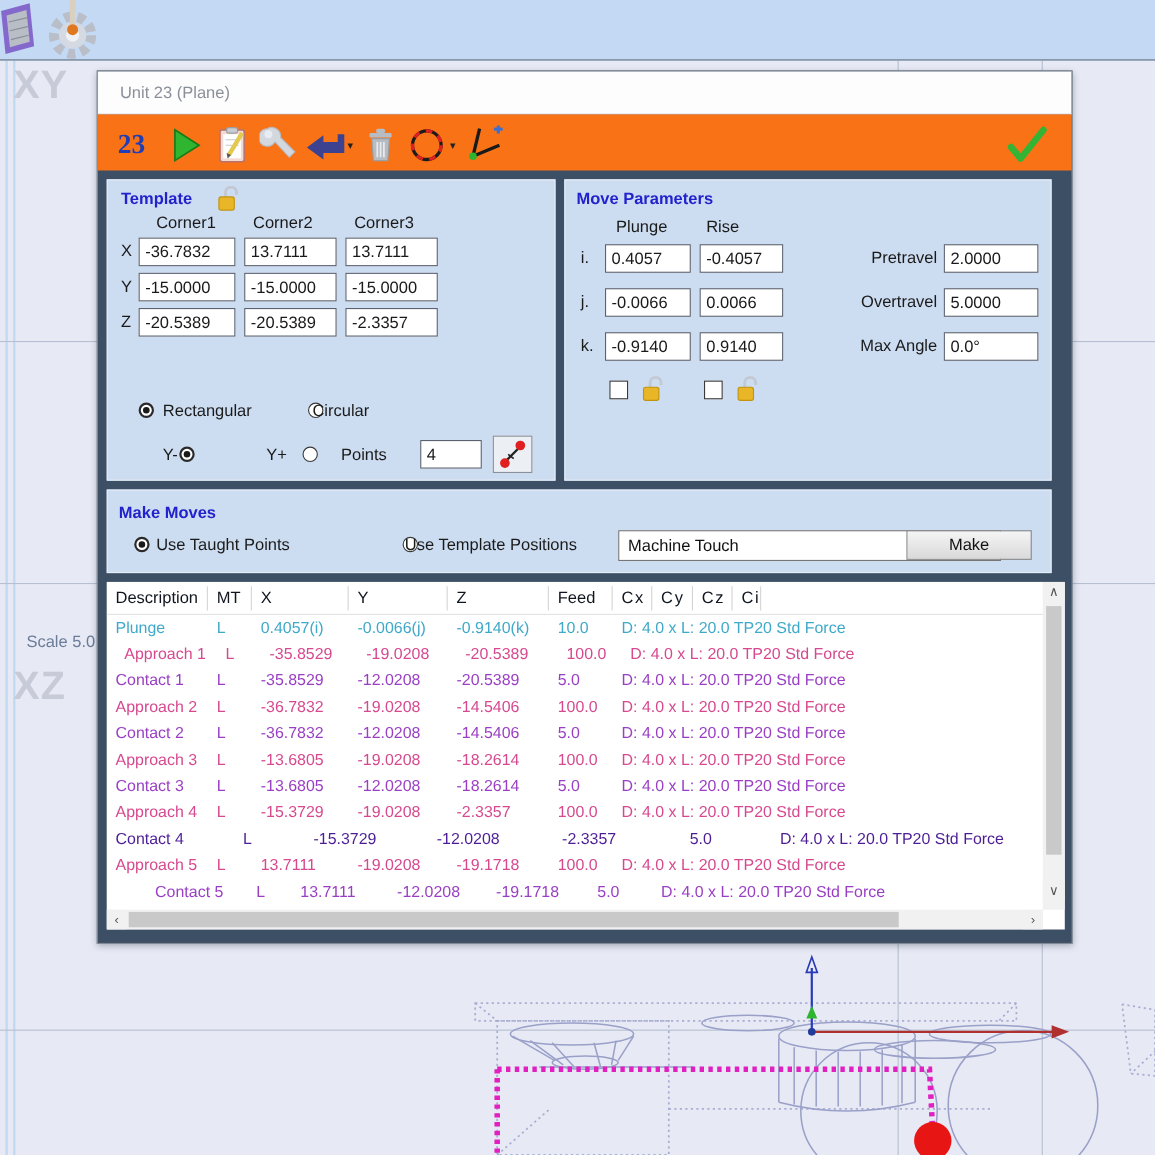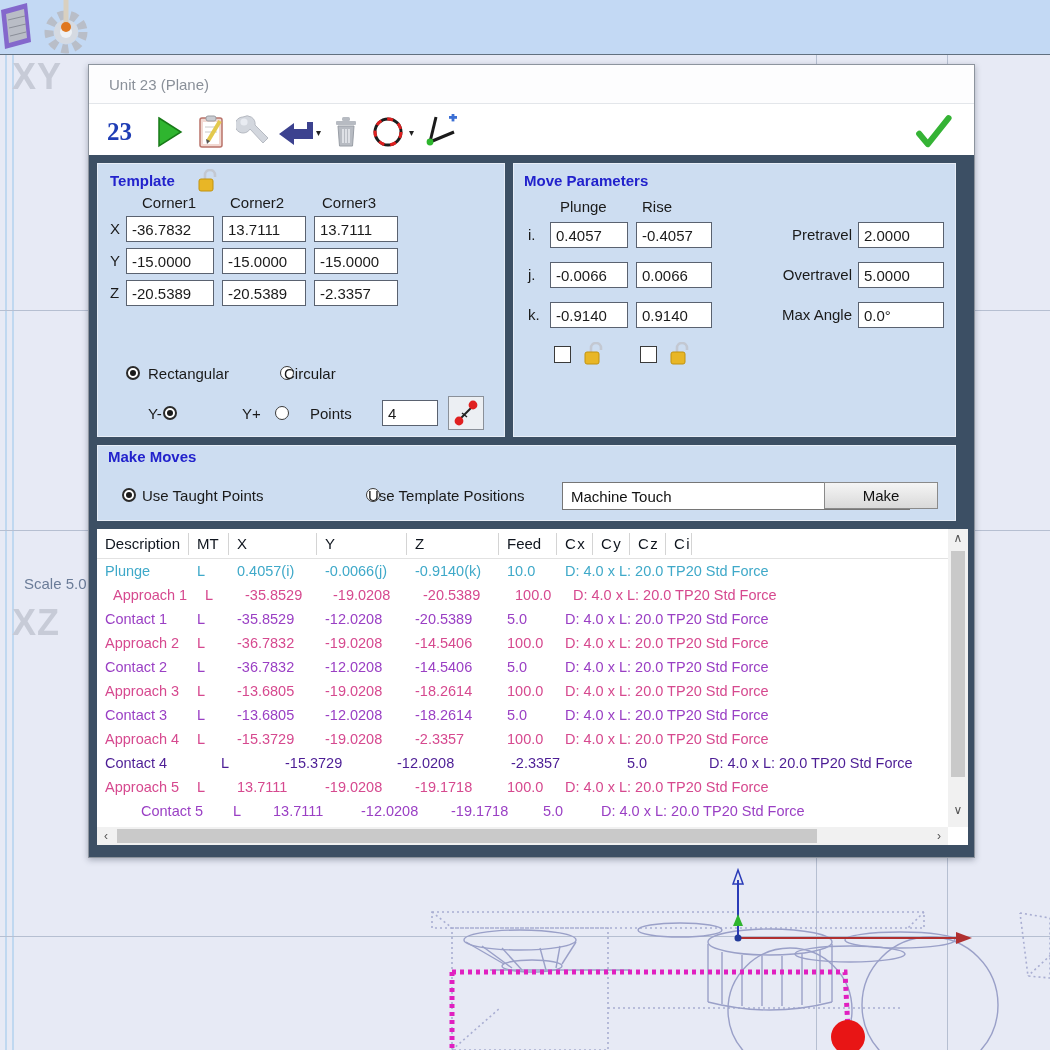--- a/index.html
+++ b/index.html
@@ -10,21 +10,21 @@
   
   .top-strip{left:0;top:0;width:1050px;height:55px;background:#c3d9f4;border-bottom:1px solid #61707f}
   .bg-vline{width:2px;background:#c0d8f0}
   .bg-gline{background:#b6bfd1}
   .view-label{color:#c7cbd7;font-weight:bold;font-size:36px;letter-spacing:1px}
   .scale-label{color:#6b7c98;font-size:15px}
 
   
   .dialog{left:88px;top:64px;width:887px;height:794px;background:#3c4f64;border:1px solid #8d949e;box-shadow:0 2px 6px rgba(40,50,70,.35)}
   .titlebar{left:0;top:0;width:100%;height:39px;background:#fdfdfe;border-bottom:1px solid #e3e6ea;color:#8a9099;font-size:15px;line-height:39px;padding-left:20px}
-  .toolbar{left:0;top:39px;width:100%;height:56px;background:#ffffff;display:flex;align-items:center;padding:4px 14px}
+  .toolbar{left:0;top:39px;width:100%;height:56px;background:#f97316;display:flex;align-items:center;padding:4px 14px}
   .unit-num{font-family:"Liberation Serif",serif;font-weight:bold;font-size:25px;color:#1f3db5;margin:0 18px 0 4px}
   .tbi{display:inline-flex;align-items:center;justify-content:center;width:38px;height:38px;margin-right:4px}
   .caret{font-size:10px;color:#222;margin:0 6px 0 -2px}
   .dlg-body{left:0;top:90px;width:885px;height:702px;background:#3c4f64}
 
   .panel{background:#cdddf1;border:1px solid #e6edf7}
   .sec-title{color:#2222cc;font-weight:bold;font-size:15px}
   .field{background:#fff;border:1px solid #5a6270;font:15px "Liberation Sans",sans-serif;color:#1a1a1a;padding:1px 5px;width:100%;height:26px}
   .lbl{font-size:15px;color:#1a1a1a}
   .colhdr{font-size:15px;color:#1a1a1a}
@@ -278,21 +278,21 @@
 
       <div class="abs lbl" style="left:240px;top:62px;width:98px;text-align:right">Pretravel</div>
       <input class="abs field" style="left: 344px; top: 58px; width: 86px;" readonly="" value="2.0000">
       <div class="abs lbl" style="left:240px;top:102px;width:98px;text-align:right">Overtravel</div>
       <input class="abs field" style="left: 344px; top: 98px; width: 86px;" readonly="" value="5.0000">
       <div class="abs lbl" style="left:240px;top:142px;width:98px;text-align:right">Max Angle</div>
       <input class="abs field" style="left: 344px; top: 138px; width: 86px;" readonly="" value="0.0°">
     </div>
 
     <div class="abs panel" style="left:8px;top:290px;width:859px;height:76px">
-      <div class="abs sec-title" style="left:10px;top:2px">Make Moves</div>
+      <div class="abs sec-title" style="left:10px;top:12px">Make Moves</div>
       <span class="abs radio sel" style="left:24px;top:42px"></span>
       <span class="abs lbl" style="left:44px;top:41px">Use Taught Points</span>
       <span class="abs radio" style="left:250px;top:42px"></span>
       <span class="abs lbl" style="left:270px;top:41px">Use Template Positions</span>
       <div class="abs select" style="left:464px;top:36px;width:348px">
         <span>Machine Touch</span>
         <span style="color:#555;font-size:12px">˅</span>
       </div>
       <div class="abs btn" style="left:726px;top:36px;width:114px;height:27px">
         <span>Make</span>

